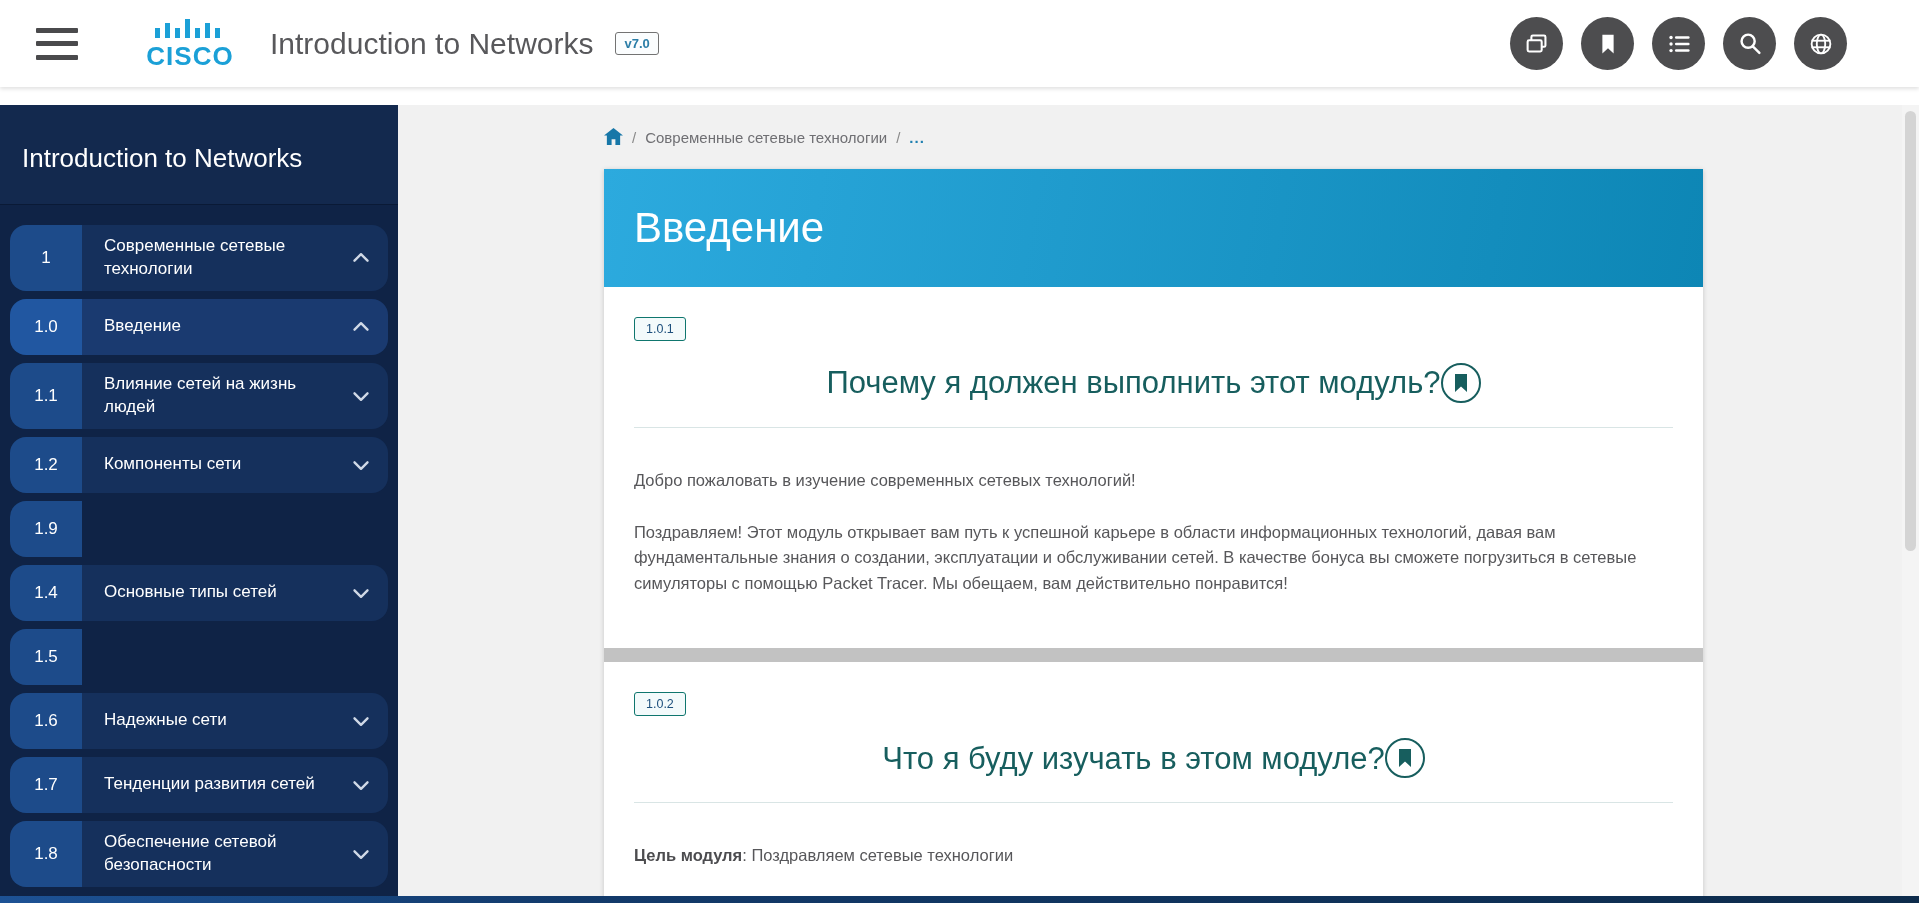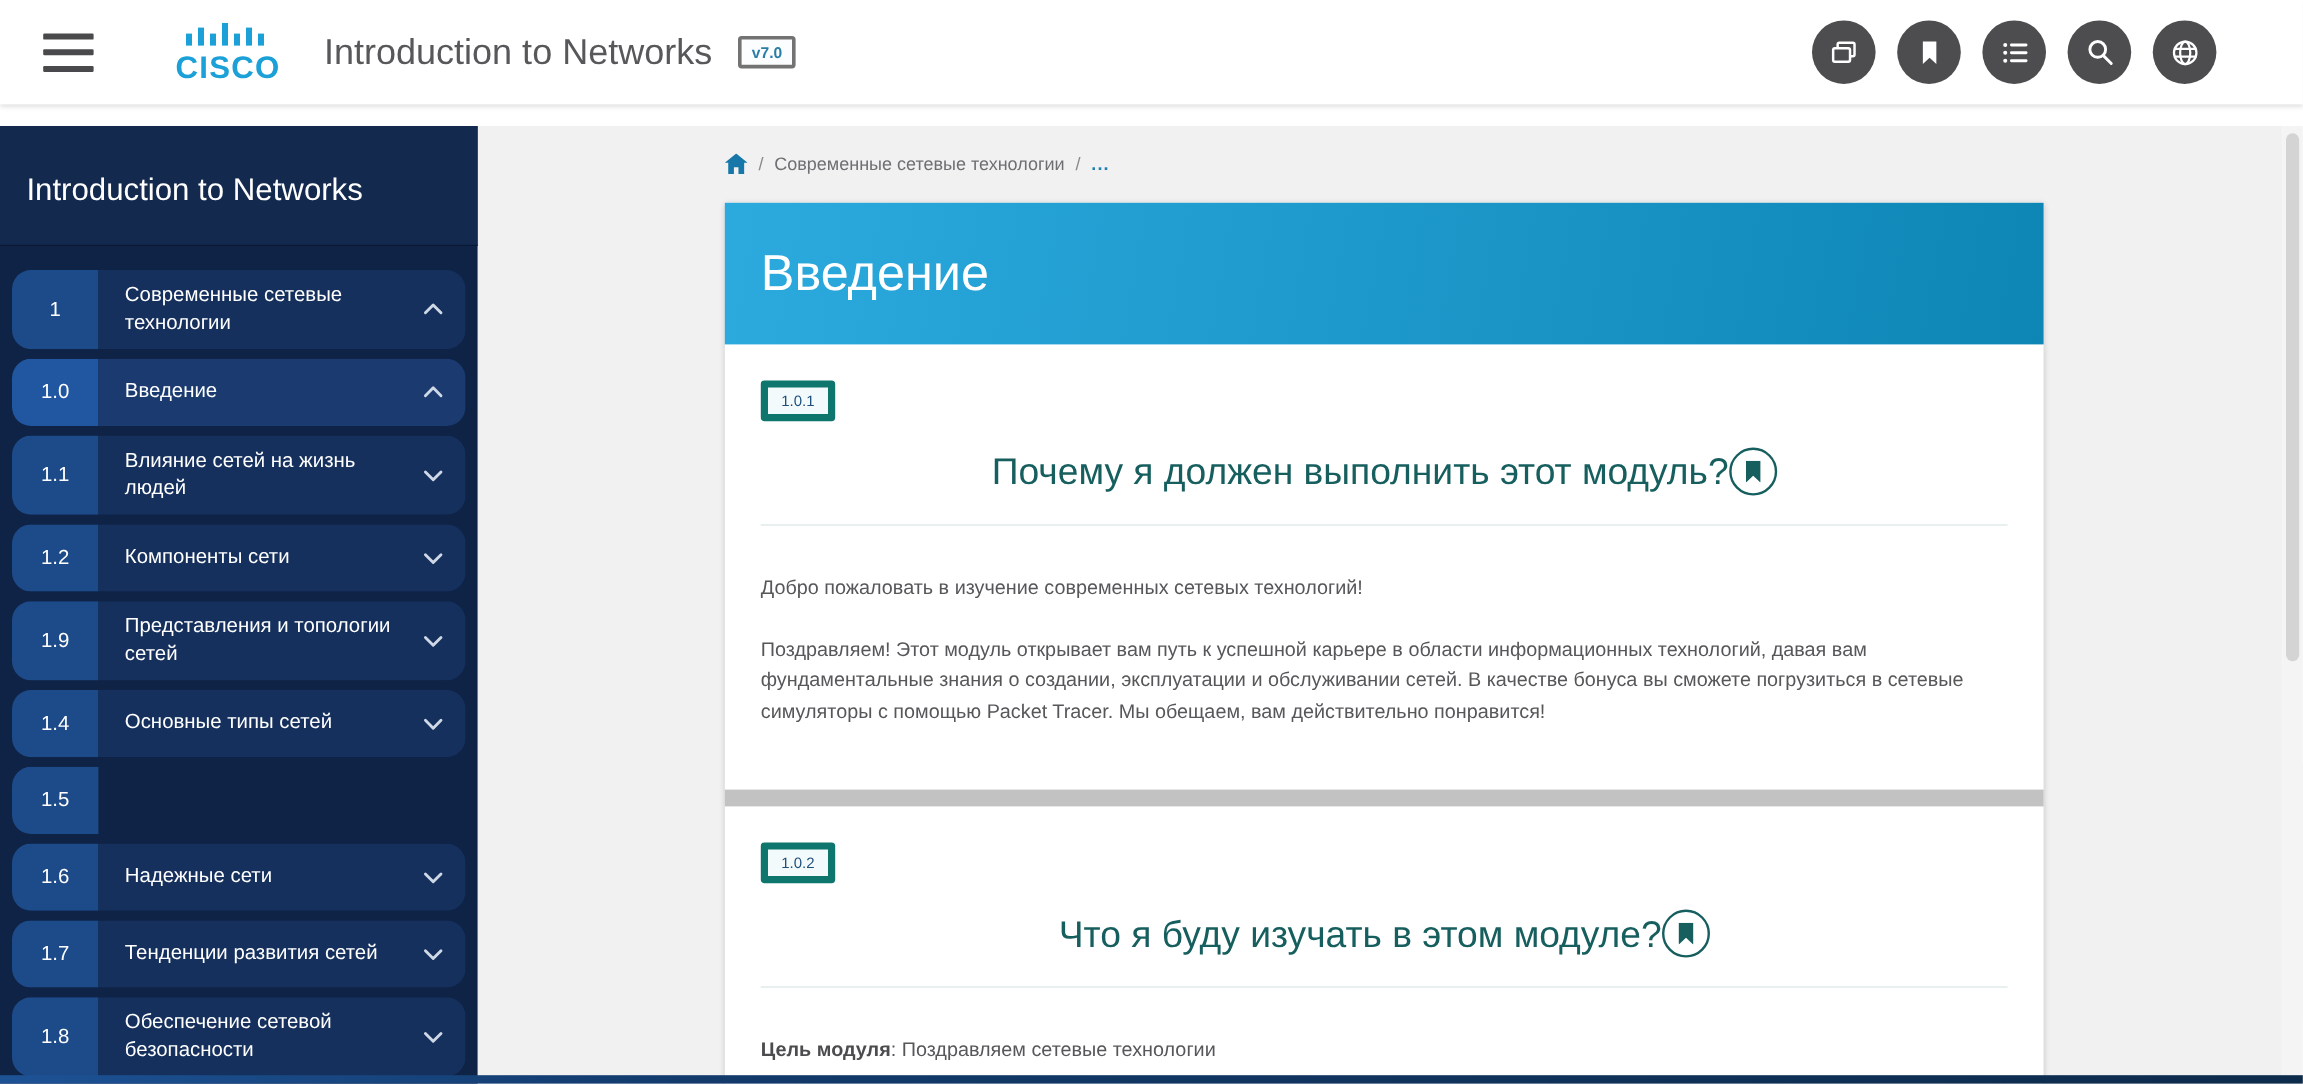--- a/index.html
+++ b/index.html
@@ -10,21 +10,21 @@
   .header { position:absolute; left:0; top:0; width:1919px; height:87px; background:#ffffff;
             box-shadow:0 2px 4px rgba(0,0,0,.12); z-index:5; display:flex; align-items:center; }
   .hamburger { width:42px; height:32px; margin-left:36px; display:flex; flex-direction:column;
                justify-content:space-between; cursor:pointer; }
   .hamburger span { display:block; height:5px; background:#4a4a4c; border-radius:1px; }
   .brand { margin-left:62px; display:flex; flex-direction:column; align-items:center; width:100px; }
   .brand svg { display:block; }
   .brand .brand-word { color:#1ba0d7; font-weight:700; font-size:26px; letter-spacing:1px; line-height:0.9; }
   .app-title { margin-left:30px; font-size:30px; color:#58585b; font-weight:400; }
   .ver-badge { margin-left:22px; font-size:13px; color:#2a7da7; background:#fbfdfe;
-               border:3px solid #737373; border-radius:3px; padding:3px 8px; font-weight:700; }
+               border:1px solid #737373; border-radius:3px; padding:3px 8px; font-weight:700; }
   .header-actions { margin-left:auto; margin-right:72px; display:flex; gap:18px; }
   .circle-btn { width:53px; height:53px; border-radius:50%; background:#4d4d4f; display:flex;
                 align-items:center; justify-content:center; cursor:pointer; border:none; }
   .circle-btn svg { width:30px; height:30px; }
 
   
   .sidebar { position:absolute; left:0; top:105px; width:398px; bottom:0; background:#0f2346; z-index:4; }
   .sidebar-head { background:#13294e; padding:38px 22px 30px 22px; border-bottom:1px solid #0a1a36; }
   .sidebar-title { color:#ffffff; font-size:26px; font-weight:400; }
   .nav-list { padding:20px 10px 0 10px; display:flex; flex-direction:column; gap:8px; }
@@ -48,21 +48,21 @@
   .crumb-text { color:#6f6f73; }
 
   .card { position:absolute; top:64px; left:0; right:0; bottom:-20px; background:#ffffff;
           box-shadow:0 1px 5px rgba(0,0,0,.18); }
   .banner { height:118px; background:linear-gradient(100deg, #2caade 0%, #0d86b5 100%);
             display:flex; align-items:center; padding:0 30px; }
   .banner h1 { color:#ffffff; font-size:42px; font-weight:400; }
 
   .section { padding:30px 30px 0 30px; }
   .sec-badge { display:inline-block; font-size:12.5px; color:#1d4f7c; background:#f3fafb;
-               border:6px solid #0f766e; border-radius:3px; padding:4px 11px; }
+               border:1px solid #0f766e; border-radius:3px; padding:4px 11px; }
   .heading-row { display:flex; align-items:center; justify-content:center; margin-top:22px; }
   .sec-heading { color:#175e5e; font-size:31px; font-weight:400; line-height:1.2; }
   .bm-btn { width:40px; height:40px; border-radius:50%; border:2px solid #175e5e; background:#fff;
             display:flex; align-items:center; justify-content:center; cursor:pointer; flex:none; }
   .bm-btn svg { width:16px; height:18px; }
   .sec-hr { border:none; border-top:1px solid #d9e5e5; margin-top:24px; }
   .section p { color:#57575a; font-size:16.5px; line-height:1.55; margin-top:26px; max-width:1020px; }
   .section p.first { margin-top:40px; }
   .section-divider { height:14px; background:#c2c2c2; margin-top:52px; }
   .lead-bold { font-weight:700; color:#4c4c4f; }
@@ -182,26 +182,20 @@
     <div class="nav-num">1.2</div>
     <div class="nav-body">
       <div class="nav-label">Компоненты сети</div>
       <svg class="nav-chev" viewBox="0 0 24 24">
         <polyline points="6,9.5 12,15.5 18,9.5" fill="none" stroke="#cfd8e6" stroke-width="2.2" stroke-linecap="round" stroke-linejoin="round"></polyline>
       </svg>
     </div>
   </div>
       <div class="nav-item">
     <div class="nav-num">1.9</div>
-    <div class="nav-body">
-      <div class="nav-label">Представления и топологии сетей</div>
-      <svg class="nav-chev" viewBox="0 0 24 24">
-        <polyline points="6,9.5 12,15.5 18,9.5" fill="none" stroke="#cfd8e6" stroke-width="2.2" stroke-linecap="round" stroke-linejoin="round"></polyline>
-      </svg>
-    </div>
   </div>
       <div class="nav-item">
     <div class="nav-num">1.4</div>
     <div class="nav-body">
       <div class="nav-label">Основные типы сетей</div>
       <svg class="nav-chev" viewBox="0 0 24 24">
         <polyline points="6,9.5 12,15.5 18,9.5" fill="none" stroke="#cfd8e6" stroke-width="2.2" stroke-linecap="round" stroke-linejoin="round"></polyline>
       </svg>
     </div>
   </div>

